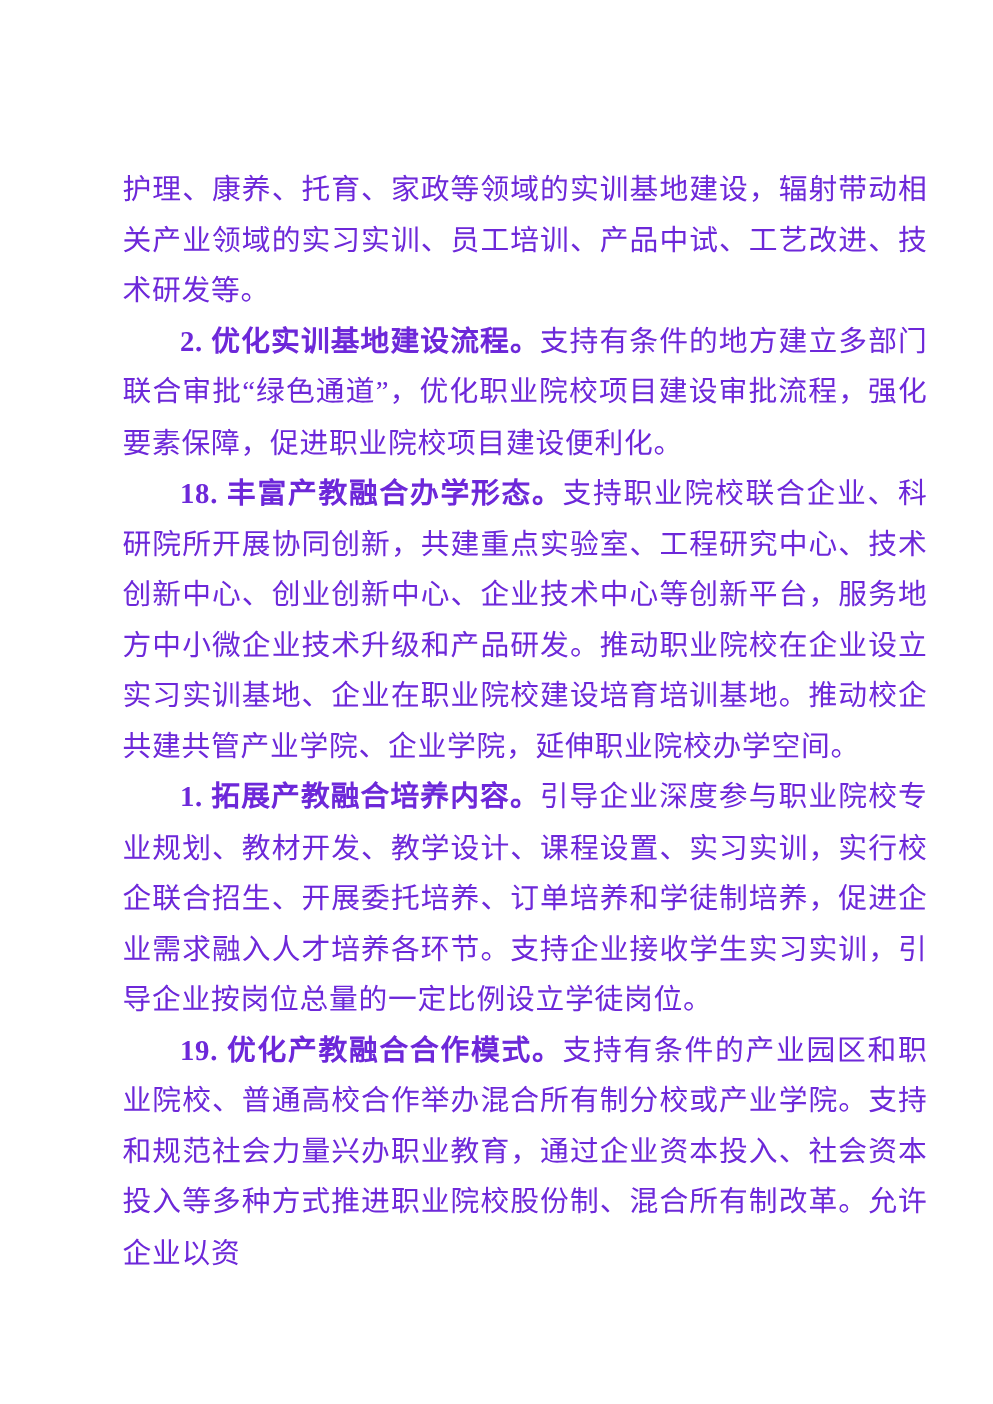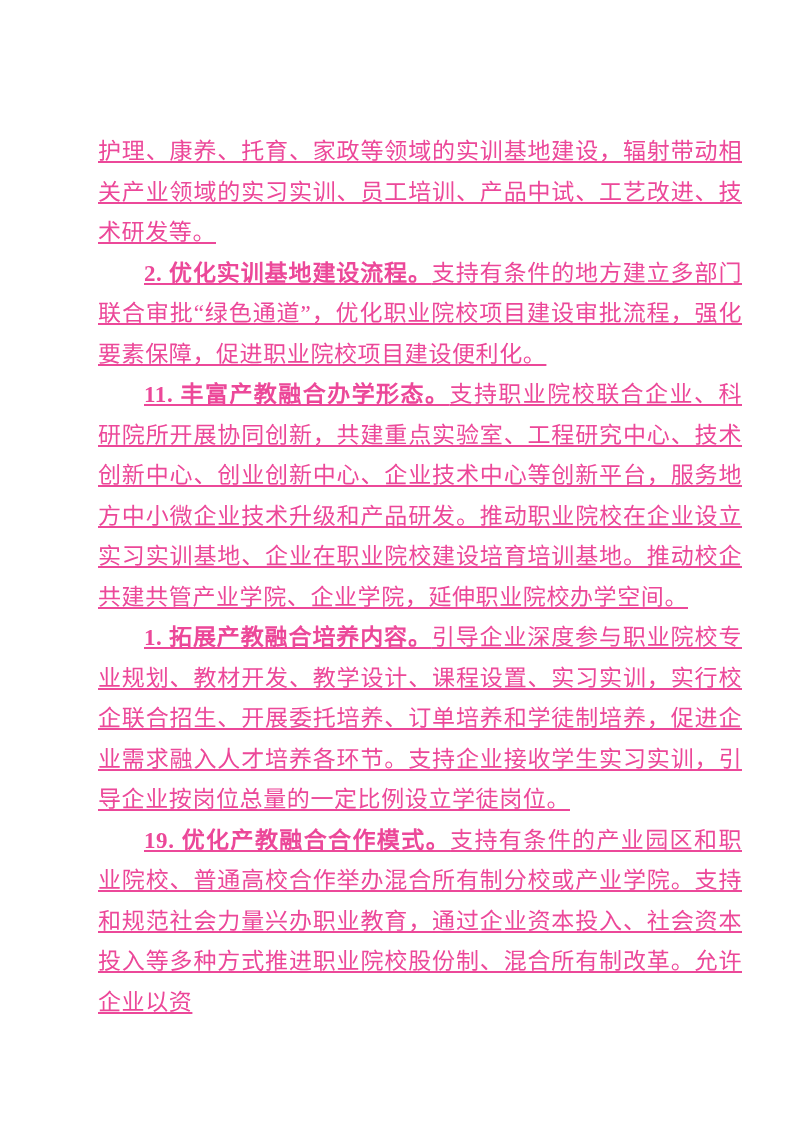--- a/index.html
+++ b/index.html
@@ -13,22 +13,21 @@
     height: 1123px;
     margin: 0;
     background: #ffffff;
     box-sizing: border-box;
     padding: 132px 52px 0 98px;
     overflow: hidden;
     font-family: "Liberation Serif", "DejaVu Serif", serif;
     font-size: 23px;
     line-height: 40.5px;
     letter-spacing: 0.6px;
-    color: #ec4899;
-    text-decoration: underline;
+    color: #6d28d9;
   }
   p.para {
     margin: 0;
     padding: 0;
     text-align: justify;
     text-indent: 2em;
   }
   p.para.no-indent {
     text-indent: 0;
   }
@@ -47,21 +46,21 @@
   <p class="para no-indent">
     <span>护理、康养、托育、家政等领域的实训基地建设，辐射带动相关产业领域的实习实训、员工培训、产品中试、工艺改进、技术研发等。</span>
   </p>
 
   <p class="para">
     <span class="item-heading">2. 优化实训基地建设流程。</span><span>支持有条件的地方建立多部门联合审批“绿色通道”，优化职业院校项目建设审批流程，强化要素保障，促进职业院校项目建设便利化。</span>
   </p>
 
 
   <p class="para">
-    <span class="item-heading">11. 丰富产教融合办学形态。</span><span>支持职业院校联合企业、科研院所开展协同创新，共建重点实验室、工程研究中心、技术创新中心、创业创新中心、企业技术中心等创新平台，服务地方中小微企业技术升级和产品研发。推动职业院校在企业设立实习实训基地、企业在职业院校建设培育培训基地。推动校企共建共管产业学院、企业学院，延伸职业院校办学空间。</span>
+    <span class="item-heading">18. 丰富产教融合办学形态。</span><span>支持职业院校联合企业、科研院所开展协同创新，共建重点实验室、工程研究中心、技术创新中心、创业创新中心、企业技术中心等创新平台，服务地方中小微企业技术升级和产品研发。推动职业院校在企业设立实习实训基地、企业在职业院校建设培育培训基地。推动校企共建共管产业学院、企业学院，延伸职业院校办学空间。</span>
   </p>
 
   <p class="para">
     <span class="item-heading">1. 拓展产教融合培养内容。</span><span>引导企业深度参与职业院校专业规划、教材开发、教学设计、课程设置、实习实训，实行校企联合招生、开展委托培养、订单培养和学徒制培养，促进企业需求融入人才培养各环节。支持企业接收学生实习实训，引导企业按岗位总量的一定比例设立学徒岗位。</span>
   </p>
 
   <p class="para">
     <span class="item-heading">19. 优化产教融合合作模式。</span><span>支持有条件的产业园区和职业院校、普通高校合作举办混合所有制分校或产业学院。支持和规范社会力量兴办职业教育，通过企业资本投入、社会资本投入等多种方式推进职业院校股份制、混合所有制改革。允许企业以资</span>
   </p>
 

